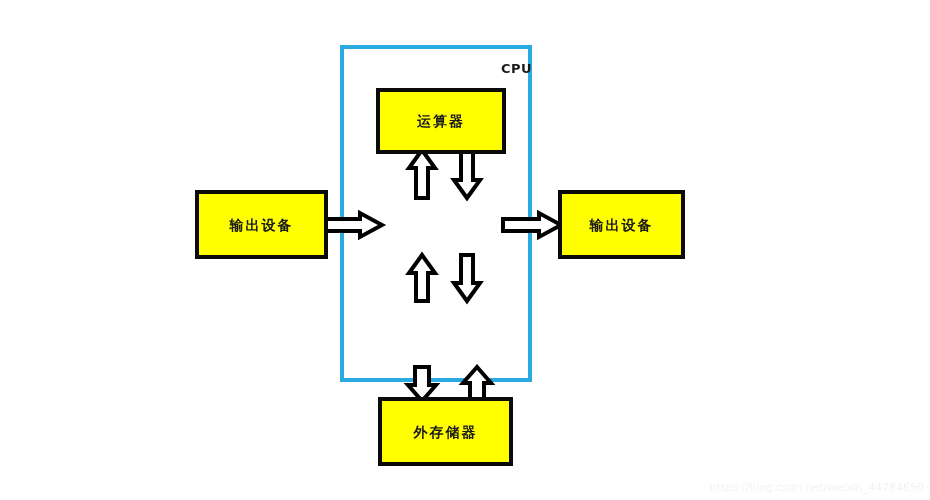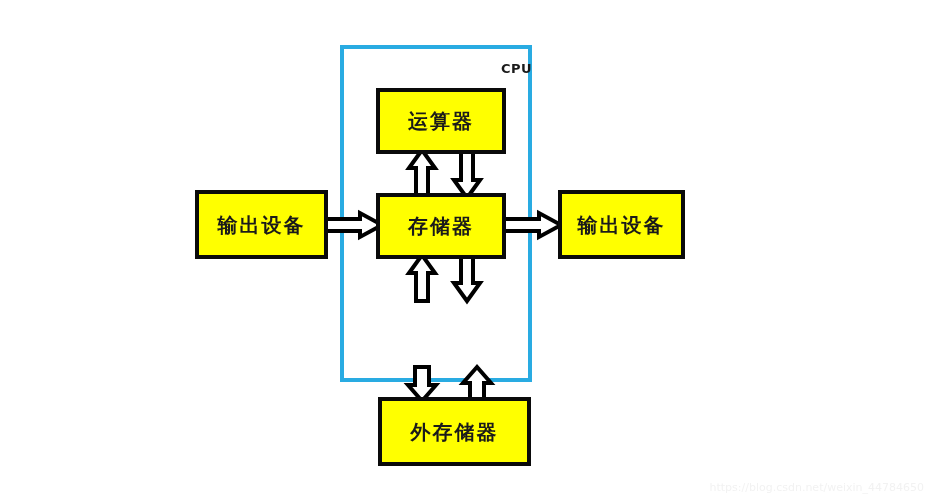--- a/index.html
+++ b/index.html
@@ -44,33 +44,33 @@
     position: absolute;
     background: #FFFF00;
     border: 4px solid #0a0a0a;
     box-sizing: border-box;
     display: flex;
     align-items: center;
     justify-content: center;
     z-index: 5;
   }
   .node .node-label {
-    font-size: 20px;
+    font-size: 14px;
     font-weight: 700;
     color: #1a1a1a;
     letter-spacing: 2px;
     line-height: 1;
     white-space: nowrap;
   }
 
   
   .node-alu        { left: 376px; top: 88px;  width: 130px; height: 66px; }
   .node-memory     { left: 376px; top: 193px; width: 130px; height: 66px; }
   .node-controller { left: 378px; top: 295px; width: 130px; height: 69px; }
-  .node-external   { left: 378px; top: 397px; width: 153px; height: 69px; }
+  .node-external   { left: 378px; top: 397px; width: 135px; height: 69px; }
   .node-input-dev  { left: 195px; top: 190px; width: 133px; height: 69px; }
   .node-output-dev { left: 558px; top: 190px; width: 127px; height: 69px; }
 
   
   .arrow {
     position: absolute;
     z-index: 3;
   }
   .arrow svg { display: block; overflow: visible; }
 
@@ -139,23 +139,20 @@
   <div class="arrow" style="left:460px; top:365px;">
     <svg width="34" height="38" viewBox="0 0 34 38">
       <polygon points="17,2 3,18 10,18 10,36 24,36 24,18 31,18" fill="#ffffff" stroke="#000000" stroke-width="4" stroke-linejoin="miter"></polygon>
     </svg>
   </div>
 
   <div class="node node-alu">
     <span class="node-label">运算器</span>
   </div>
 
-  <div class="node node-memory">
-    <span class="node-label">存储器</span>
-  </div>
 
 
   <div class="node node-external">
     <span class="node-label">外存储器</span>
   </div>
 
   <div class="node node-input-dev">
     <span class="node-label">输出设备</span>
   </div>
 

